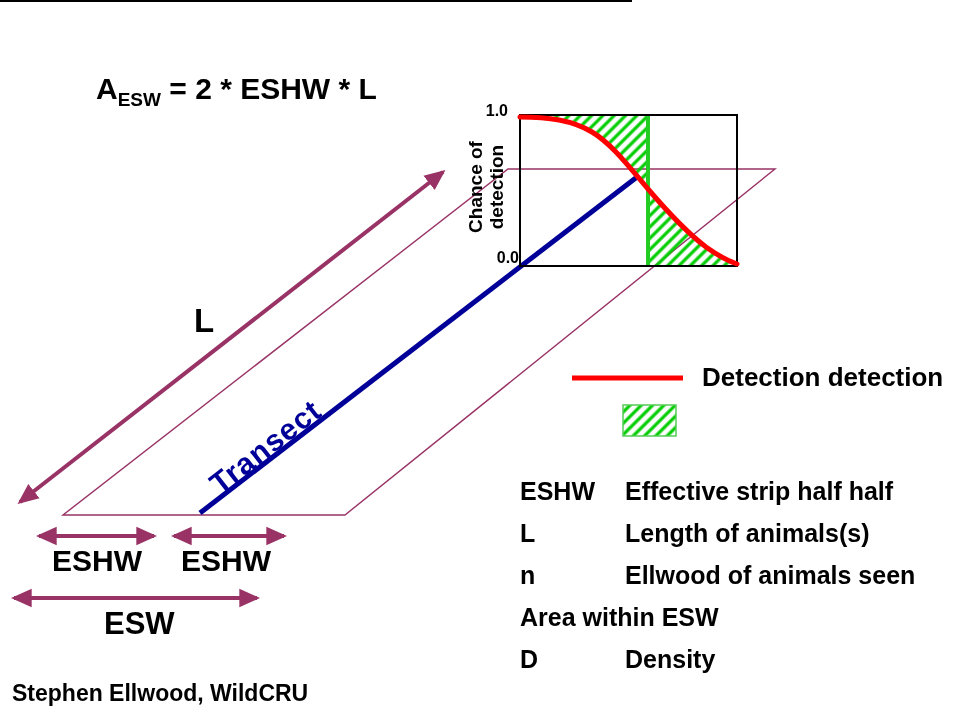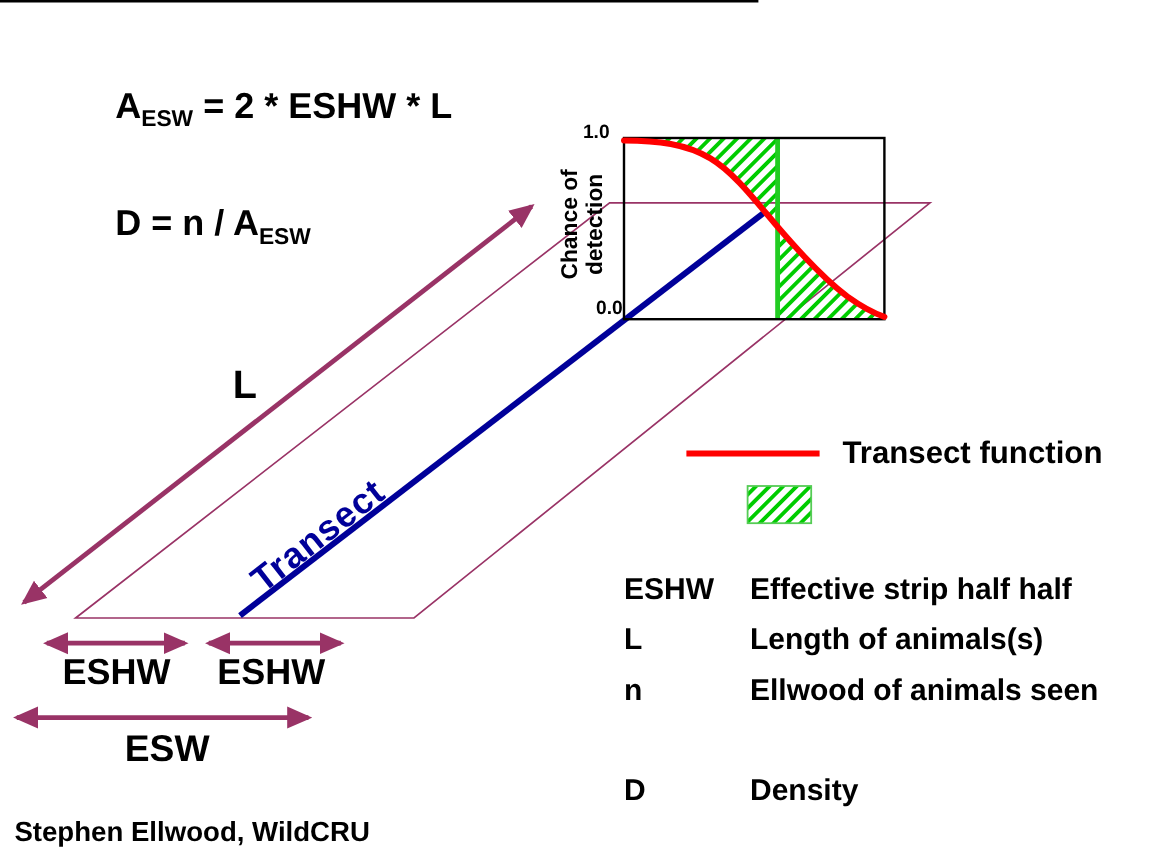--- a/index.html
+++ b/index.html
@@ -66,53 +66,51 @@
 
     <path d="M520,117 C548,117 572,120 592,132 C612,144 630,168 648,189 C666,210 686,232 706,247 C720,257 728,261 737,264" fill="none" stroke="#ff0000" stroke-width="5" stroke-linecap="round"></path>
 
     <line x1="572" y1="378" x2="683" y2="378" stroke="#ff0000" stroke-width="5"></line>
     <rect x="623" y="405" width="53" height="31" fill="url(#hatch)" stroke="#55cc55" stroke-width="1.5"></rect>
   </svg>
 
   <div class="abs formula" style="left:96px;top:72px">
     <span>A</span><span class="sub">ESW</span><span> = 2 * ESHW * L</span>
   </div>
-  <div class="abs formula" style="left:96px;top:170px">
-    <span>D = n / A</span><span class="sub">ESW</span>
-  </div>
 
   <div class="abs l-label" style="left:194px;top:302px">L</div>
   <div class="abs transect-label" style="left:200px;top:430px">Transect</div>
   <div class="abs eshw-label" style="left:52px;top:544px">ESHW</div>
   <div class="abs eshw-label" style="left:181px;top:544px">ESHW</div>
   <div class="abs esw-label" style="left:104px;top:606px">ESW</div>
 
   <div class="abs tick" style="left:462px;top:102px">1.0</div>
   <div class="abs tick" style="left:473px;top:249px">0.0</div>
   <div class="abs ylabel" style="left:438px;top:166px">
     <span>Chance of</span><br>
     <span>detection</span>
   </div>
 
-  <div class="abs legend-label" style="left:702px;top:362px">Transect function</div>
+  <div class="abs legend-label" style="left:702px;top:362px">Detection detection</div>
 
   <div class="defs-list">
     <div class="def-row">
       <span class="def-term"><span>ESHW</span><span class="sub"></span></span>
       <span class="def-text">Effective strip half half</span>
     </div>
     <div class="def-row">
       <span class="def-term"><span>L</span><span class="sub"></span></span>
       <span class="def-text">Length of animals(s)</span>
     </div>
     <div class="def-row">
       <span class="def-term"><span>n</span><span class="sub"></span></span>
       <span class="def-text">Ellwood of animals seen</span>
     </div>
     <div class="def-row">
+      <span class="def-text">Area within ESW</span>
     </div>
     <div class="def-row">
       <span class="def-term"><span>D</span><span class="sub"></span></span>
       <span class="def-text">Density</span>
     </div>
   </div>
 
   <div class="abs footer" style="left:12px;top:680px">Stephen Ellwood, WildCRU</div>
 
 </div>

